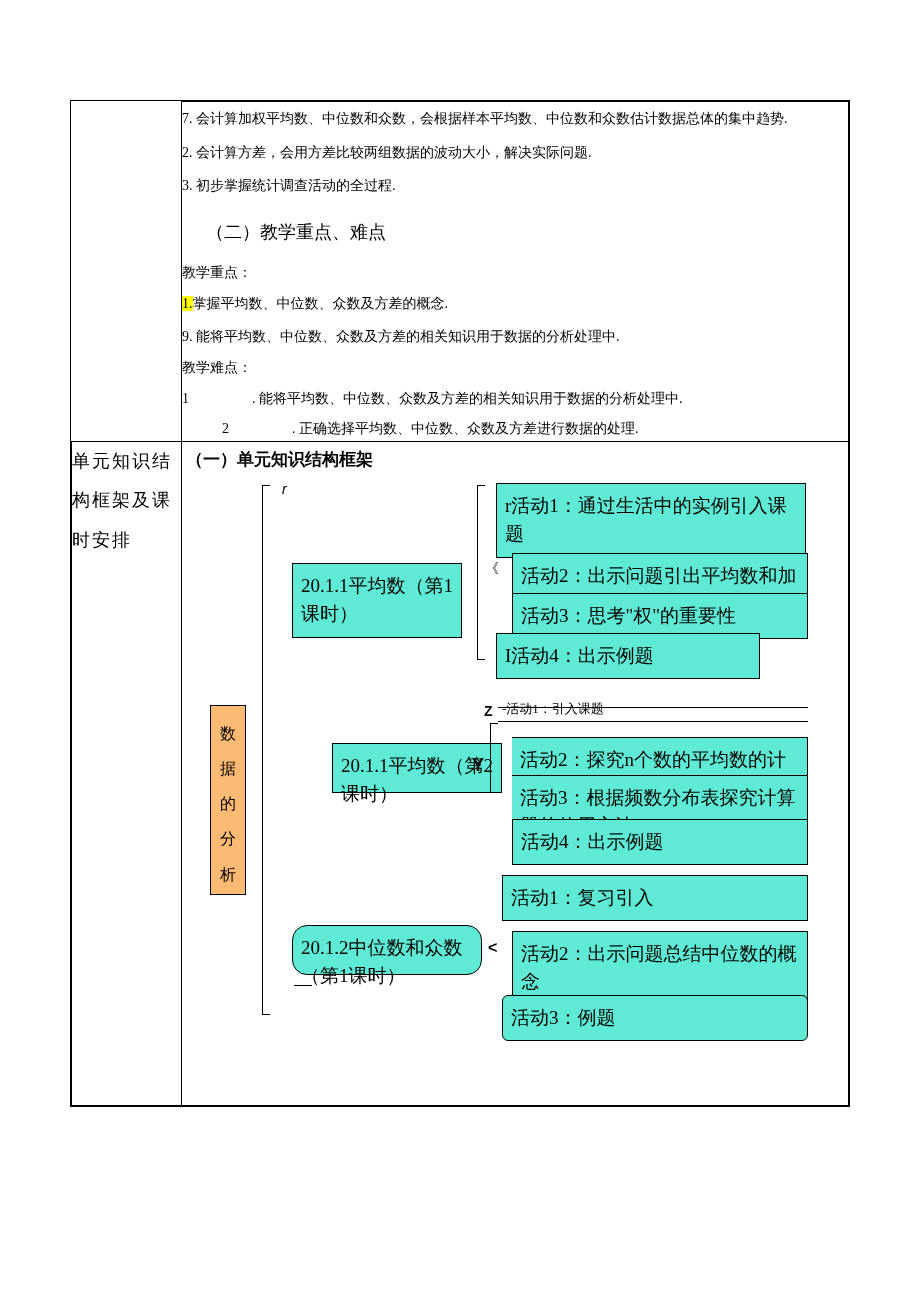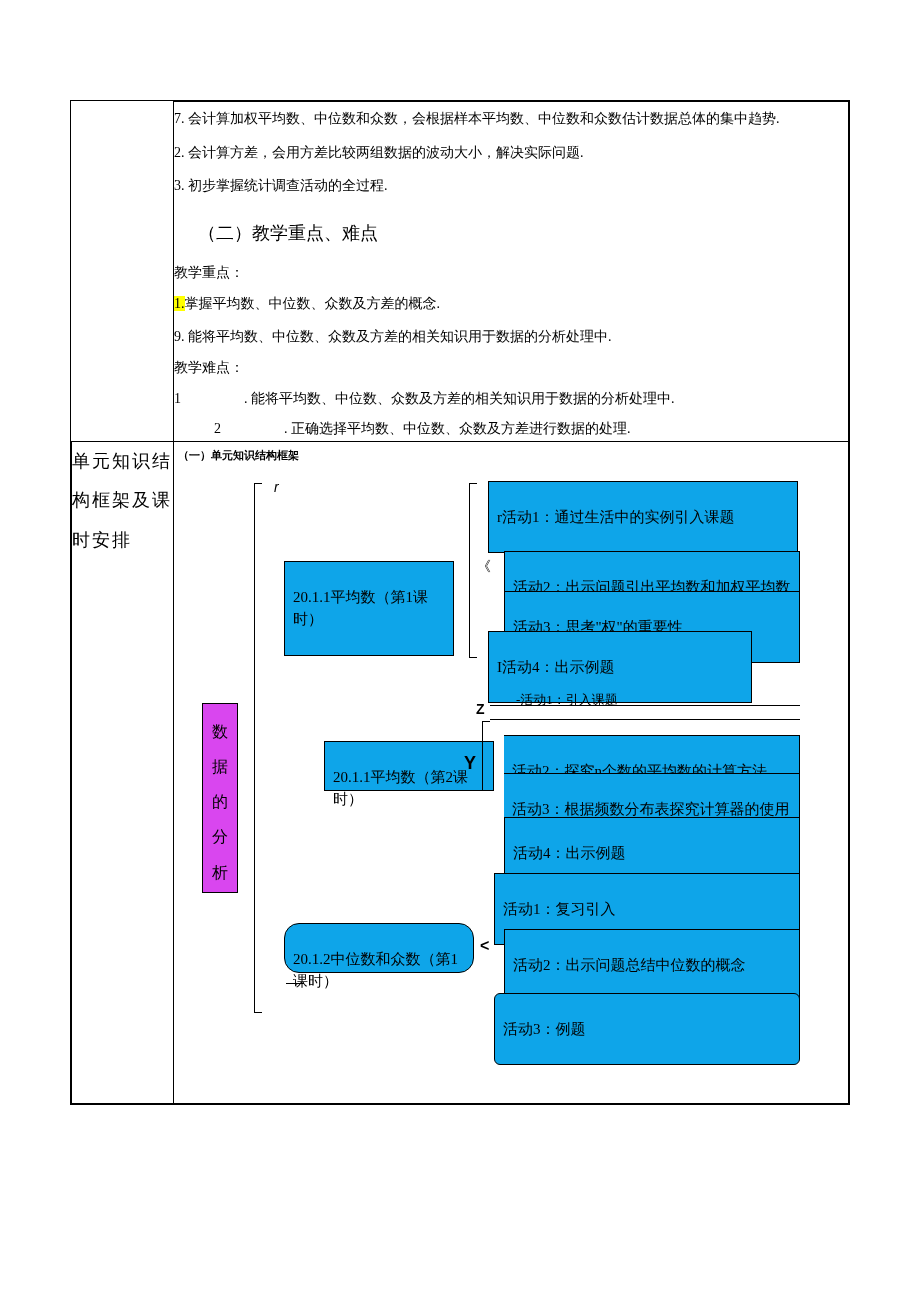--- a/index.html
+++ b/index.html
@@ -22,68 +22,69 @@
     table.main {
       width: 100%;
       border-collapse: collapse;
     }
     table.main > tbody > tr > td {
       border: 1px solid #000;
       vertical-align: top;
       padding: 0;
     }
     .left-col {
-      width: 102px;
+      width: 110px;
       font-size: 18px;
       padding: 10px 6px;
       line-height: 2.2;
       letter-spacing: 2px;
     }
     .content {
       padding: 8px 10px;
     }
     .p {
       line-height: 2.4;
       font-size: 14px;
     }
     .h2 {
       font-size: 18px;
       margin: 12px 8px 8px 24px;
       line-height: 2;
+      font-family: Liberation Mono, monospace;
     }
     .label {
       font-size: 14px;
       line-height: 2;
     }
     .highlight {
       background: #ffff00;
     }
     .framework-title {
       font-weight: bold;
-      font-size: 11px;
-      margin: 6px 0 10px 4px;
+      font-size: 17px;
+      margin: 6px 0 4px 4px;
     }
     .diagram {
       position: relative;
       height: 630px;
     }
     .box {
       position: absolute;
       border: 1px solid #000;
-      padding: 24px 8px;
-      font-size: 15px;
-      background: #0ea5e9;
+      padding: 8px 8px;
+      font-size: 19px;
+      background: #5eead4;
       line-height: 1.5;
     }
     .vbox {
       position: absolute;
       border: 1px solid #000;
       padding: 10px 4px;
       font-size: 16px;
-      background: #d946ef;
+      background: #fdba74;
       writing-mode: horizontal-tb;
       text-align: center;
       line-height: 2.2;
       width: 36px;
     }
     .vbar {
       position: absolute;
       border-left: 1px solid #000;
       border-top: 1px solid #000;
       border-bottom: 1px solid #000;
@@ -167,21 +168,21 @@
           <div class="box" style="top:158px; left:314px; width:264px;">
             <span>I</span><span>活动4：出示例题</span>
           </div>
 
           <span class="glyph" style="top:228px; left:302px; font-weight:bold;">Z</span>
           <div class="box" style="top:268px; left:110px; width:170px; height:50px;margin-left:40px;">20.1.1平均数（第2课时）</div>
           <span class="glyph" style="top:280px; left:290px; font-size:18px; font-weight:bold;">Y</span>
           <div class="vbar" style="top:248px; left:308px; height:70px;"></div>
 
           <div class="hline" style="top:232px; left:316px; width:310px;"></div>
-          <div style="position:absolute; top:218px; left:320px; font-size:13px;margin-left:22px;">-活动1：引入课题</div>
+          <div style="position:absolute; top:225px; left:320px; font-size:13px;">-活动1：引入课题</div>
           <div class="hline" style="top:246px; left:316px; width:310px;"></div>
 
           <div class="box" style="top:262px; left:330px; width:296px;border-left:none;border-bottom:none;">活动2：探究n个数的平均数的计算方法</div>
           <div class="box" style="top:300px; left:330px; width:296px;border-left:none;">活动3：根据频数分布表探究计算器的使用方法</div>
           <div class="box" style="top:344px; left:330px; width:296px;">活动4：出示例题</div>
 
           <div class="box" style="top:450px; left:110px; width:190px; height:50px;border-radius:15px;">20.1.2中位数和众数（第1课时）</div>
           <div class="short-h" style="top:510px; left:112px;"></div>
           <span class="glyph" style="top:464px; left:306px; font-size:16px; font-weight:bold;">&lt;</span>
 

